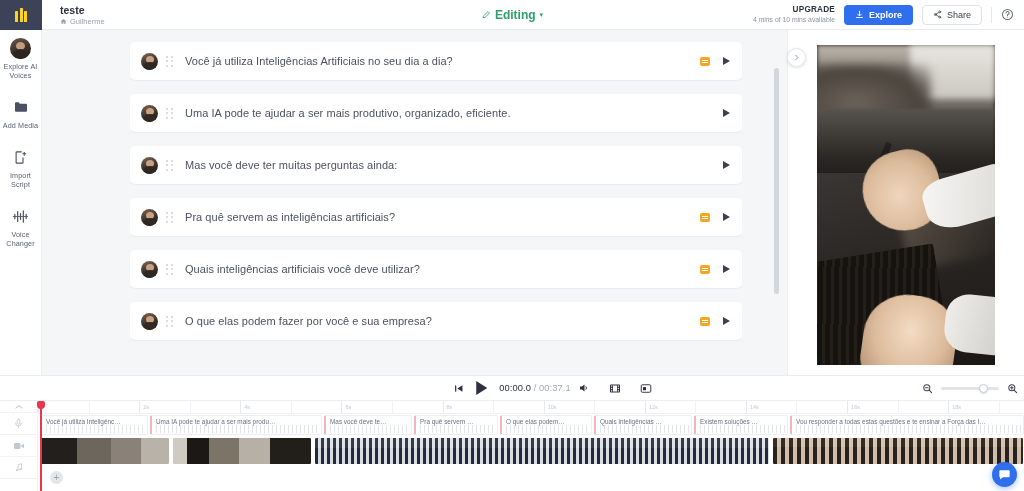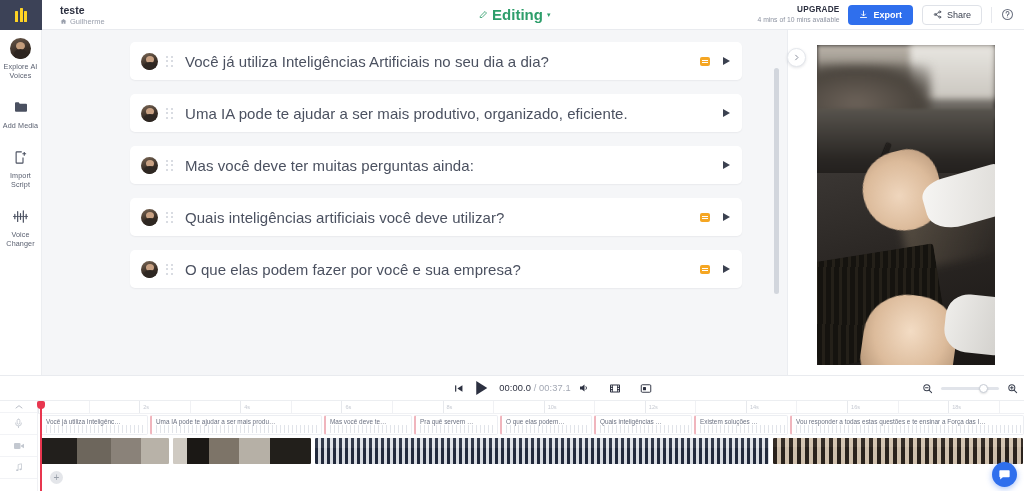--- a/index.html
+++ b/index.html
@@ -62,21 +62,21 @@
   .header {
     position: absolute; left: 42px; top: 0; right: 0; height: 30px;
     background: #ffffff; border-bottom: 1px solid #e9ebef;
     display: flex; align-items: center; z-index: 4;
   }
   .proj { padding-left: 18px; width: 230px; }
   .proj-title { font-size: 10.5px; font-weight: 700; color: #2c3040; line-height: 12px; }
   .proj-sub { display: flex; align-items: center; gap: 3px; font-size: 7.5px; color: #9aa0ad; margin-top: 1px;}
   .hdr-center { flex: 1; display: flex; align-items: center; justify-content: center; gap: 5px; }
   .editing-pill { display: flex; align-items: center; gap: 4px; cursor: pointer; }
-  .editing-txt { font-size: 15px; color: #2e9e6b; font-weight: 600; }
+  .editing-txt { font-size: 12px; color: #2e9e6b; font-weight: 600; }
   .chev-dn { color:#2e9e6b; font-size: 7px; line-height:1; }
   .hdr-right { display: flex; align-items: center; gap: 9px; padding-right: 10px; }
   .upg { text-align: right; line-height: 10px; }
   .upg-t { font-size: 8.2px; font-weight: 700; color: #2c3040; letter-spacing:.2px; }
   .upg-s { font-size: 6.8px; color: #8d93a1; }
   .btn-export {
     display:flex; align-items:center; gap:5px;
     background: #2f6fed; color:#fff; border:none; border-radius: 4px;
     height: 20px; padding: 0 11px; font-size: 9px; font-weight: 600; cursor:pointer;
     font-family: "Liberation Sans", sans-serif;
@@ -110,21 +110,21 @@
   }
   .srow-av::before{ content:""; position:absolute; left:4.5px; top:3px; width:8px; height:7px; background:#c8a183; border-radius:50%; }
   .srow-av::after{ content:""; position:absolute; left:2.5px; top:9.5px; width:12px; height:9px; background:#2e2722; border-radius:50% 50% 0 0; }
   .drag-dots {
     width: 10px; height: 14px; margin-left: 6px; flex:0 0 auto;
     display: grid; grid-template-columns: 2px 2px; grid-template-rows: repeat(3, 2px);
     gap: 2.5px 3px; align-content: center; justify-content: center; cursor: grab;
   }
   .drag-dots b { display:block; width:2px; height:2px; background:#ccd0d8; border-radius:50%; }
   .srow-text {
-    flex: 1; font-size: 15px; color: #4b5160; margin-left: 11px; letter-spacing: .05px;
+    flex: 1; font-size: 11px; color: #4b5160; margin-left: 11px; letter-spacing: .05px;
     white-space: nowrap; overflow: hidden; text-overflow: ellipsis;
   }
   .note-badge {
     width: 10px; height: 9px; border-radius: 2px; background: #f5a623;
     position: relative; margin-right: 13px; flex: 0 0 auto;
   }
   .note-badge::after{
     content:""; position:absolute; left:2px; top:3px; width:6px; height:1px;
     background:#fff; box-shadow: 0 2px 0 #fff;
   }
@@ -359,21 +359,21 @@
       <div class="upg">
         <div class="upg-t">UPGRADE</div>
         <div class="upg-s">4 mins of 10 mins available</div>
       </div>
       <button class="btn-export">
         <span>
           <svg width="9" height="9" viewBox="0 0 24 24" fill="none" stroke="#fff" stroke-width="2.4" stroke-linecap="round">
             <path d="M12 3v12M7 11l5 5 5-5M4 20h16"></path>
           </svg>
         </span>
-        <span>Export</span>
+        <span>Explore</span>
       </button>
       <button class="btn-share">
         <span>
           <svg width="9" height="9" viewBox="0 0 24 24" fill="none" stroke="#3b4150" stroke-width="2" stroke-linecap="round">
             <circle cx="18" cy="5" r="2.6"></circle>
               <circle cx="6" cy="12" r="2.6"></circle>
               <circle cx="18" cy="19" r="2.6"></circle>
             <path d="M8.3 10.8 15.7 6.4M8.3 13.2l7.4 4.4"></path>
           </svg>
         </span>
@@ -425,20 +425,34 @@
           <span class="drag-dots">
             <b></b>
             <b></b>
             <b></b>
             <b></b>
             <b></b>
             <b></b>
           </span>
           <span class="srow-text">Mas você deve ter muitas perguntas ainda:</span>
           <span class="note-badge hidden"></span>
+          <span class="play-tri"></span>
+        </div>
+        <div class="srow">
+          <span class="srow-av"></span>
+          <span class="drag-dots">
+            <b></b>
+            <b></b>
+            <b></b>
+            <b></b>
+            <b></b>
+            <b></b>
+          </span>
+          <span class="srow-text">Pra quê servem as inteligências artificiais?</span>
+          <span class="note-badge"></span>
           <span class="play-tri"></span>
         </div>
         <div class="srow">
           <span class="srow-av"></span>
           <span class="drag-dots">
             <b></b>
             <b></b>
             <b></b>
             <b></b>
             <b></b>

